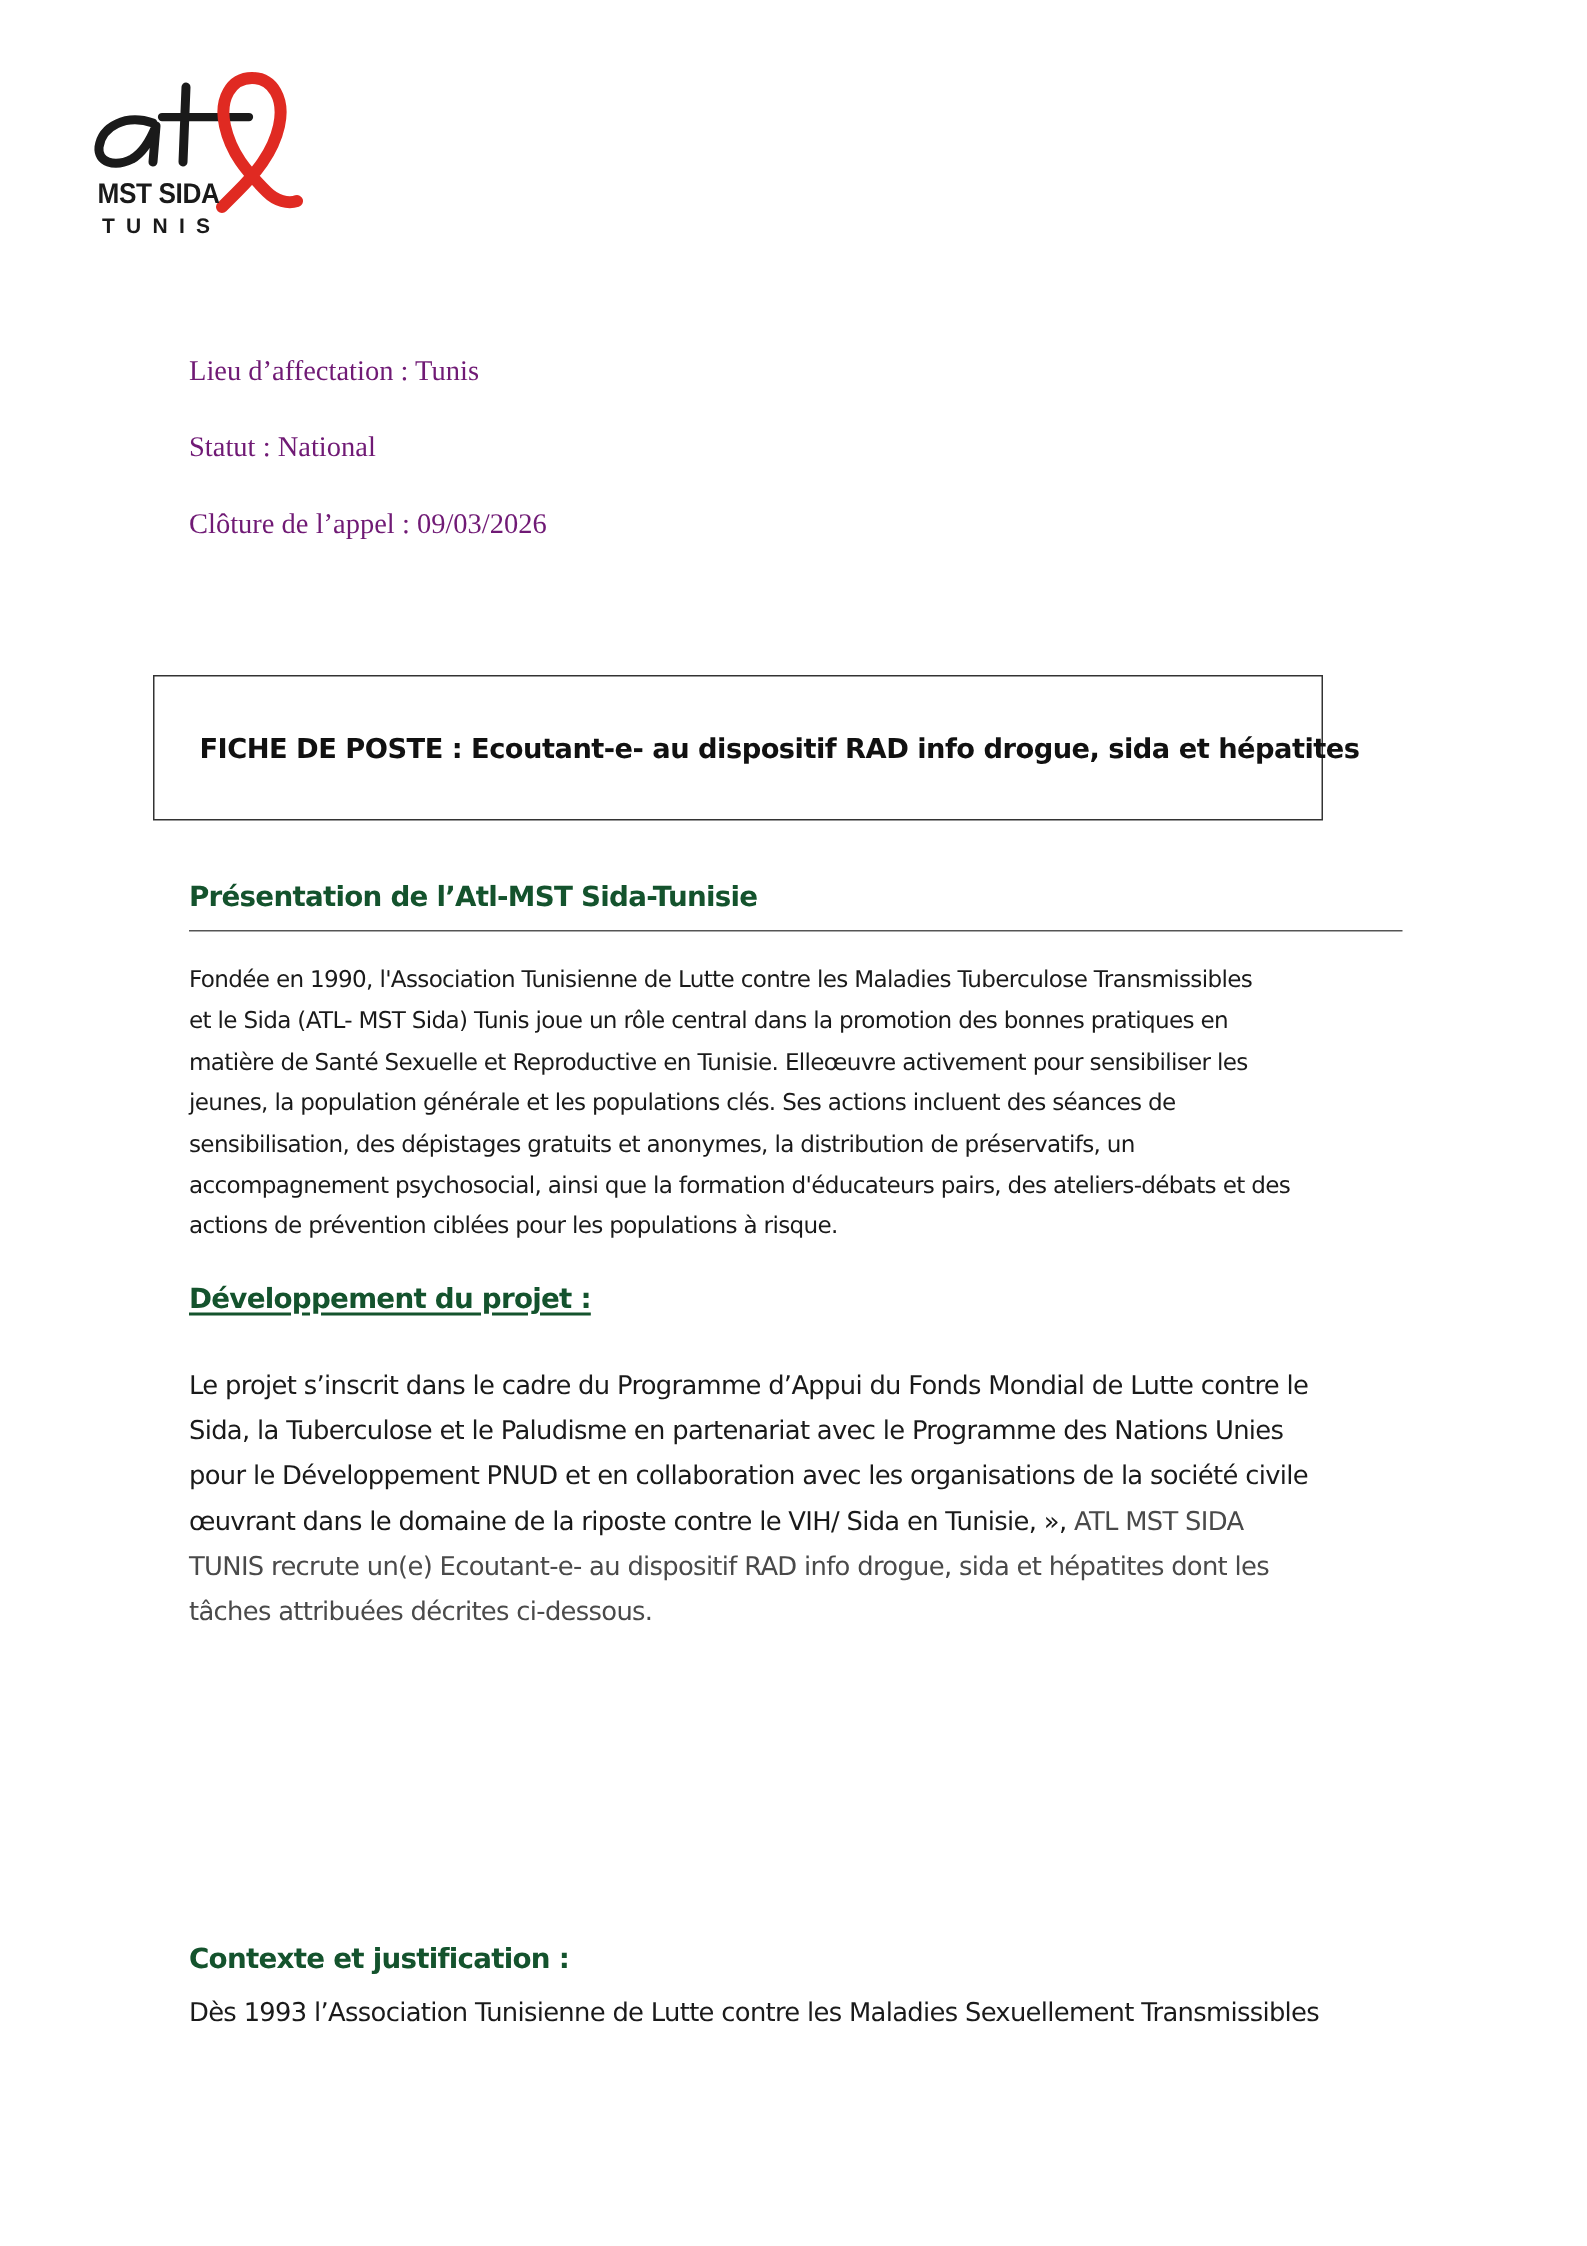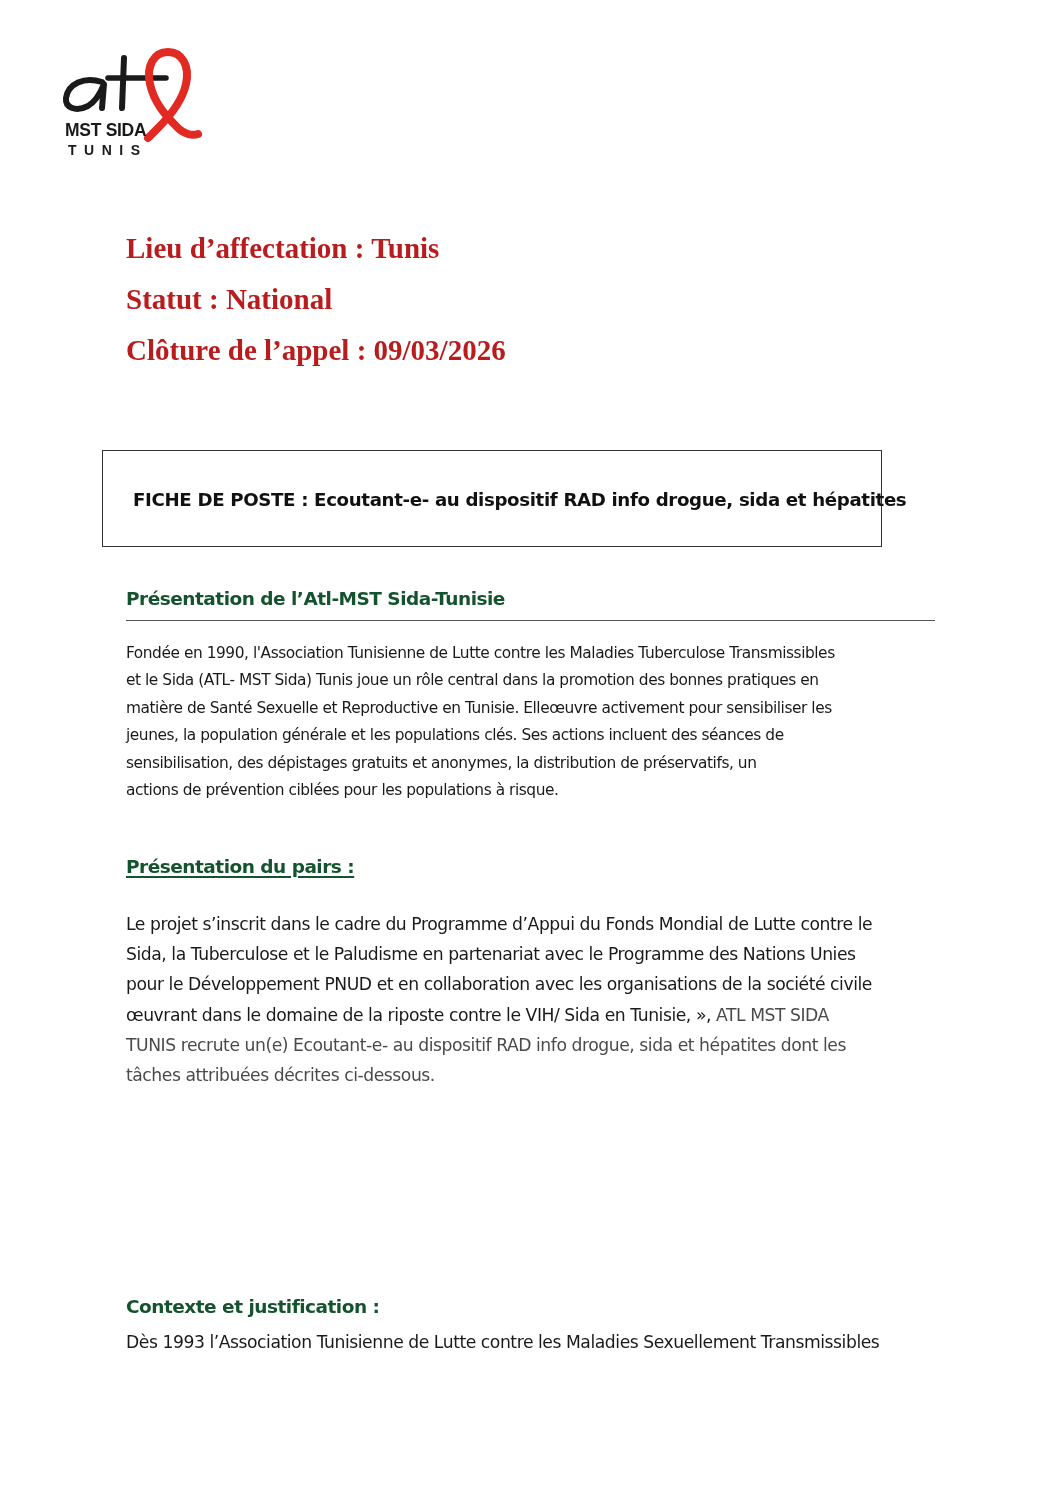--- a/index.html
+++ b/index.html
@@ -30,21 +30,21 @@
       position: absolute; left: 6px; top: 94px;
       font-family: "Liberation Sans", sans-serif;
       font-weight: bold; font-size: 14px; letter-spacing: 7.5px;
       color: #1a1a1a;
     }
 
     
     .info {
       position: absolute; left: 126px; top: 233px;
       font-family: "Liberation Serif", serif;
-      font-weight: bold; font-size: 29px; color: #b91c1c;
+      font-weight: normal; font-size: 19px; color: #701a75;
     }
     .info-line { height: 51px; line-height: 30px; white-space: nowrap; }
 
     
     .title-box {
       position: absolute; left: 102px; top: 450px;
       width: 780px; height: 97px;
       border: 1.5px solid #333;
       box-sizing: border-box;
     }
@@ -113,24 +113,25 @@
   </div>
 
   <div class="h-section h1">Présentation de l’Atl-MST Sida-Tunisie</div>
   <div class="h1-rule"></div>
   <div class="para p1">
     <div class="ln">Fondée en 1990, l'Association Tunisienne de Lutte contre les Maladies Tuberculose Transmissibles</div>
     <div class="ln">et le Sida (ATL- MST Sida) Tunis joue un rôle central dans la promotion des bonnes pratiques en</div>
     <div class="ln">matière de Santé Sexuelle et Reproductive en Tunisie. Elleœuvre activement pour sensibiliser les</div>
     <div class="ln">jeunes, la population générale et les populations clés. Ses actions incluent des séances de</div>
     <div class="ln">sensibilisation, des dépistages gratuits et anonymes, la distribution de préservatifs, un</div>
+    <div class="ln">accompagnement psychosocial, ainsi que la formation d'éducateurs pairs, des ateliers-débats et des</div>
     <div class="ln">actions de prévention ciblées pour les populations à risque.</div>
   </div>
 
-  <div class="h-section h2">Présentation du pairs :</div>
+  <div class="h-section h2">Développement du projet :</div>
   <div class="para p2">
     <div class="ln"><span>Le projet s’inscrit dans le cadre du Programme d’Appui du Fonds Mondial de Lutte contre le</span><span class="muted"></span></div>
     <div class="ln"><span>Sida, la Tuberculose et le Paludisme en partenariat avec le Programme des Nations Unies</span><span class="muted"></span></div>
     <div class="ln"><span>pour le Développement PNUD et en collaboration avec les organisations de la société civile</span><span class="muted"></span></div>
     <div class="ln"><span style="white-space:pre">œuvrant dans le domaine de la riposte contre le VIH/ Sida en Tunisie, », </span><span class="muted">ATL MST SIDA</span></div>
     <div class="ln"><span></span><span class="muted">TUNIS recrute un(e) Ecoutant-e- au dispositif RAD info drogue, sida et hépatites dont les</span></div>
     <div class="ln"><span></span><span class="muted">tâches attribuées décrites ci-dessous.</span></div>
   </div>
 
   <div class="h-section h3">Contexte et justification :</div>

